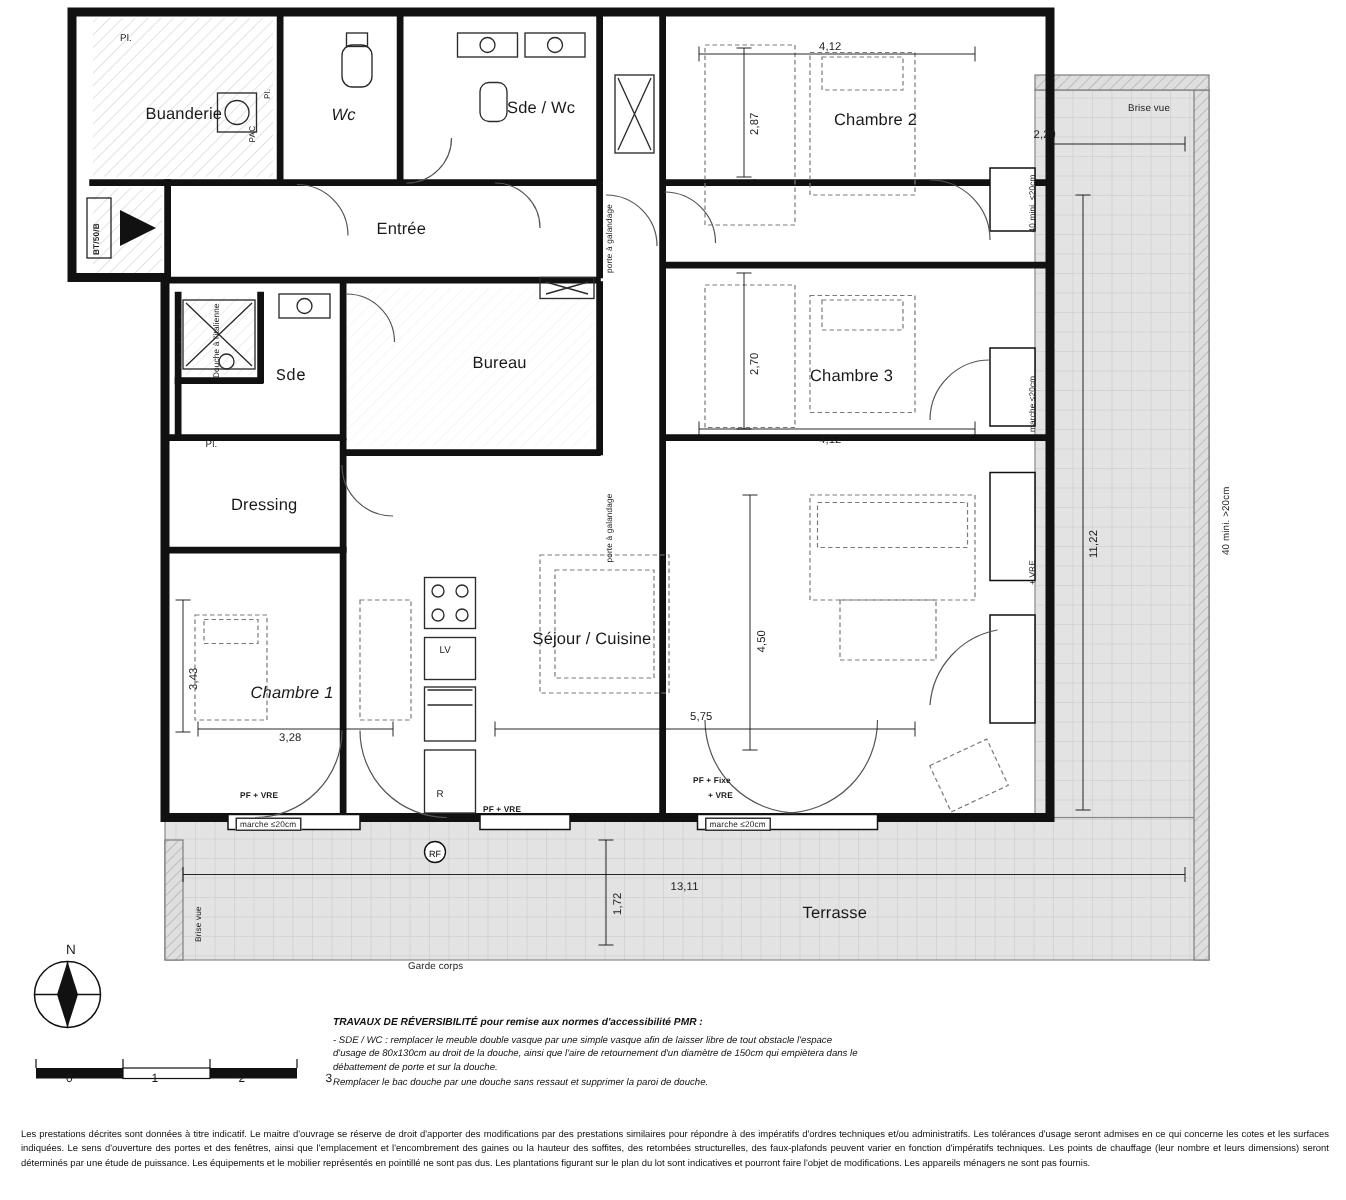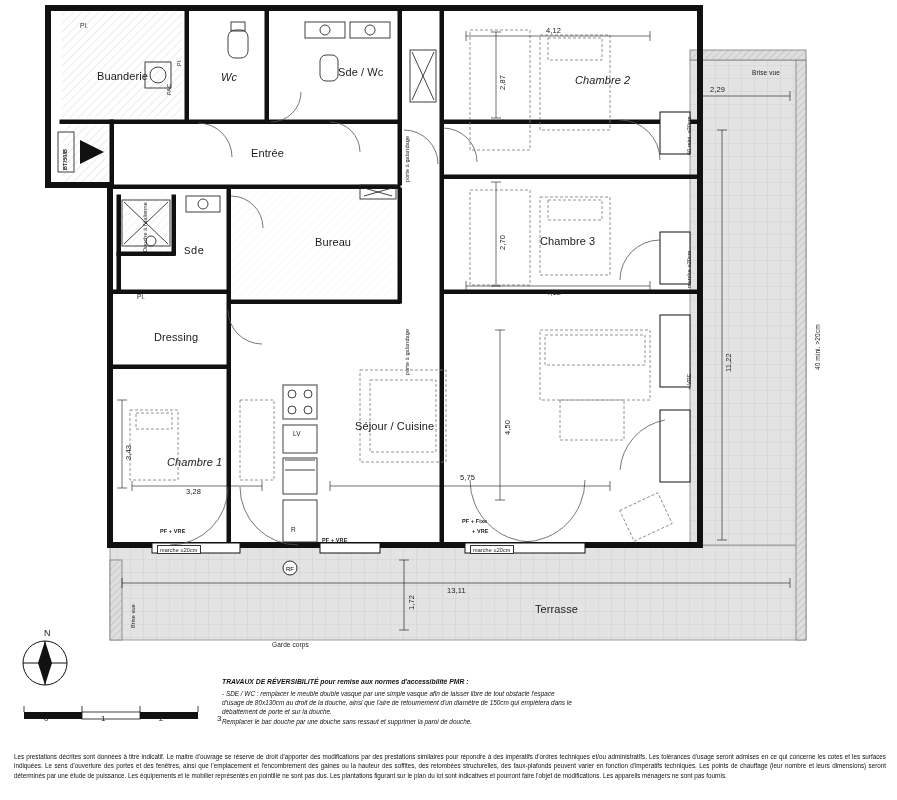--- a/index.html
+++ b/index.html
@@ -264,22 +264,22 @@
 
 <div>
   <div class="lbl room" style="left:97px;  top:70px;">Buanderie</div>
   <div class="lbl room" style="left:221px; top:71px;font-style:italic;">Wc</div>
   <div class="lbl room" style="left:338px; top:66px;">Sde / Wc</div>
   <div class="lbl room" style="left:251px; top:147px;">Entrée</div>
   <div class="lbl room" style="left:184px; top:245px;font-family:Liberation Mono, monospace;">Sde</div>
   <div class="lbl room" style="left:315px; top:236px;">Bureau</div>
   <div class="lbl room" style="left:154px; top:331px;">Dressing</div>
   <div class="lbl room" style="left:167px; top:456px;font-style:italic;">Chambre 1</div>
-  <div class="lbl room" style="left:575px; top:74px;font-style:italic;">Chambre 2</div>
-  <div class="lbl room" style="left:540px; top:235px;">Chambre 3</div>
+  <div class="lbl room" style="left:556px; top:74px;">Chambre 2</div>
+  <div class="lbl room" style="left:540px; top:245px;">Chambre 3</div>
   <div class="lbl room" style="left:355px; top:420px;">Séjour / Cuisine</div>
   <div class="lbl room" style="left:535px; top:603px;">Terrasse</div>
 </div>
 
 <div>
   <div class="lbl small" style="left:80px;  top:22px;">Pl.</div>
   <div class="lbl small" style="left:137px; top:293px;">Pl.</div>
   <div class="lbl small" style="left:293px; top:430px;">LV</div>
   <div class="lbl small" style="left:291px; top:526px;">R</div>
   <div class="lbl tiny" style="left:176px; top:66px; transform:rotate(-90deg); transform-origin:0 0;">Pl.</div>
@@ -305,21 +305,21 @@
   <div class="lbl tiny" style="left:160px; top:528px; font-weight:bold;">PF + VRE</div>
 
   <div class="lbl tiny" style="left:686px; top:155px; transform:rotate(-90deg); transform-origin:0 0;">40 mini. ≤20cm</div>
   <div class="lbl tiny" style="left:686px; top:288px; transform:rotate(-90deg); transform-origin:0 0;">marche ≤20cm</div>
   <div class="lbl tiny" style="left:686px; top:390px; transform:rotate(-90deg); transform-origin:0 0;">+ VRE</div>
   <div class="lbl tiny" style="left:686px; top:470px; transform:rotate(-90deg); transform-origin:0 0;"></div>
 </div>
 
 <div>
   <div class="lbl dim" style="left:546px; top:26px;">4,12</div>
-  <div class="lbl dim" style="left:710px; top:85px;text-align:right;">2,29</div>
+  <div class="lbl dim" style="left:689px; top:85px;text-align:right;">2,29</div>
   <div class="lbl dim" style="left:498px; top:90px; transform:rotate(-90deg); transform-origin:0 0;">2,87</div>
   <div class="lbl dim" style="left:498px; top:250px; transform:rotate(-90deg); transform-origin:0 0;">2,70</div>
   <div class="lbl dim" style="left:546px; top:288px;">4,12</div>
   <div class="lbl dim" style="left:724px; top:372px; transform:rotate(-90deg); transform-origin:0 0;">11,22</div>
   <div class="lbl dim" style="left:503px; top:435px; transform:rotate(-90deg); transform-origin:0 0;">4,50</div>
   <div class="lbl dim" style="left:124px; top:460px; transform:rotate(-90deg); transform-origin:0 0;">3,43</div>
   <div class="lbl dim" style="left:186px; top:487px;">3,28</div>
   <div class="lbl dim" style="left:460px; top:473px;">5,75</div>
   <div class="lbl dim" style="left:447px; top:586px;">13,11</div>
   <div class="lbl dim" style="left:407px; top:610px; transform:rotate(-90deg); transform-origin:0 0;">1,72</div>

